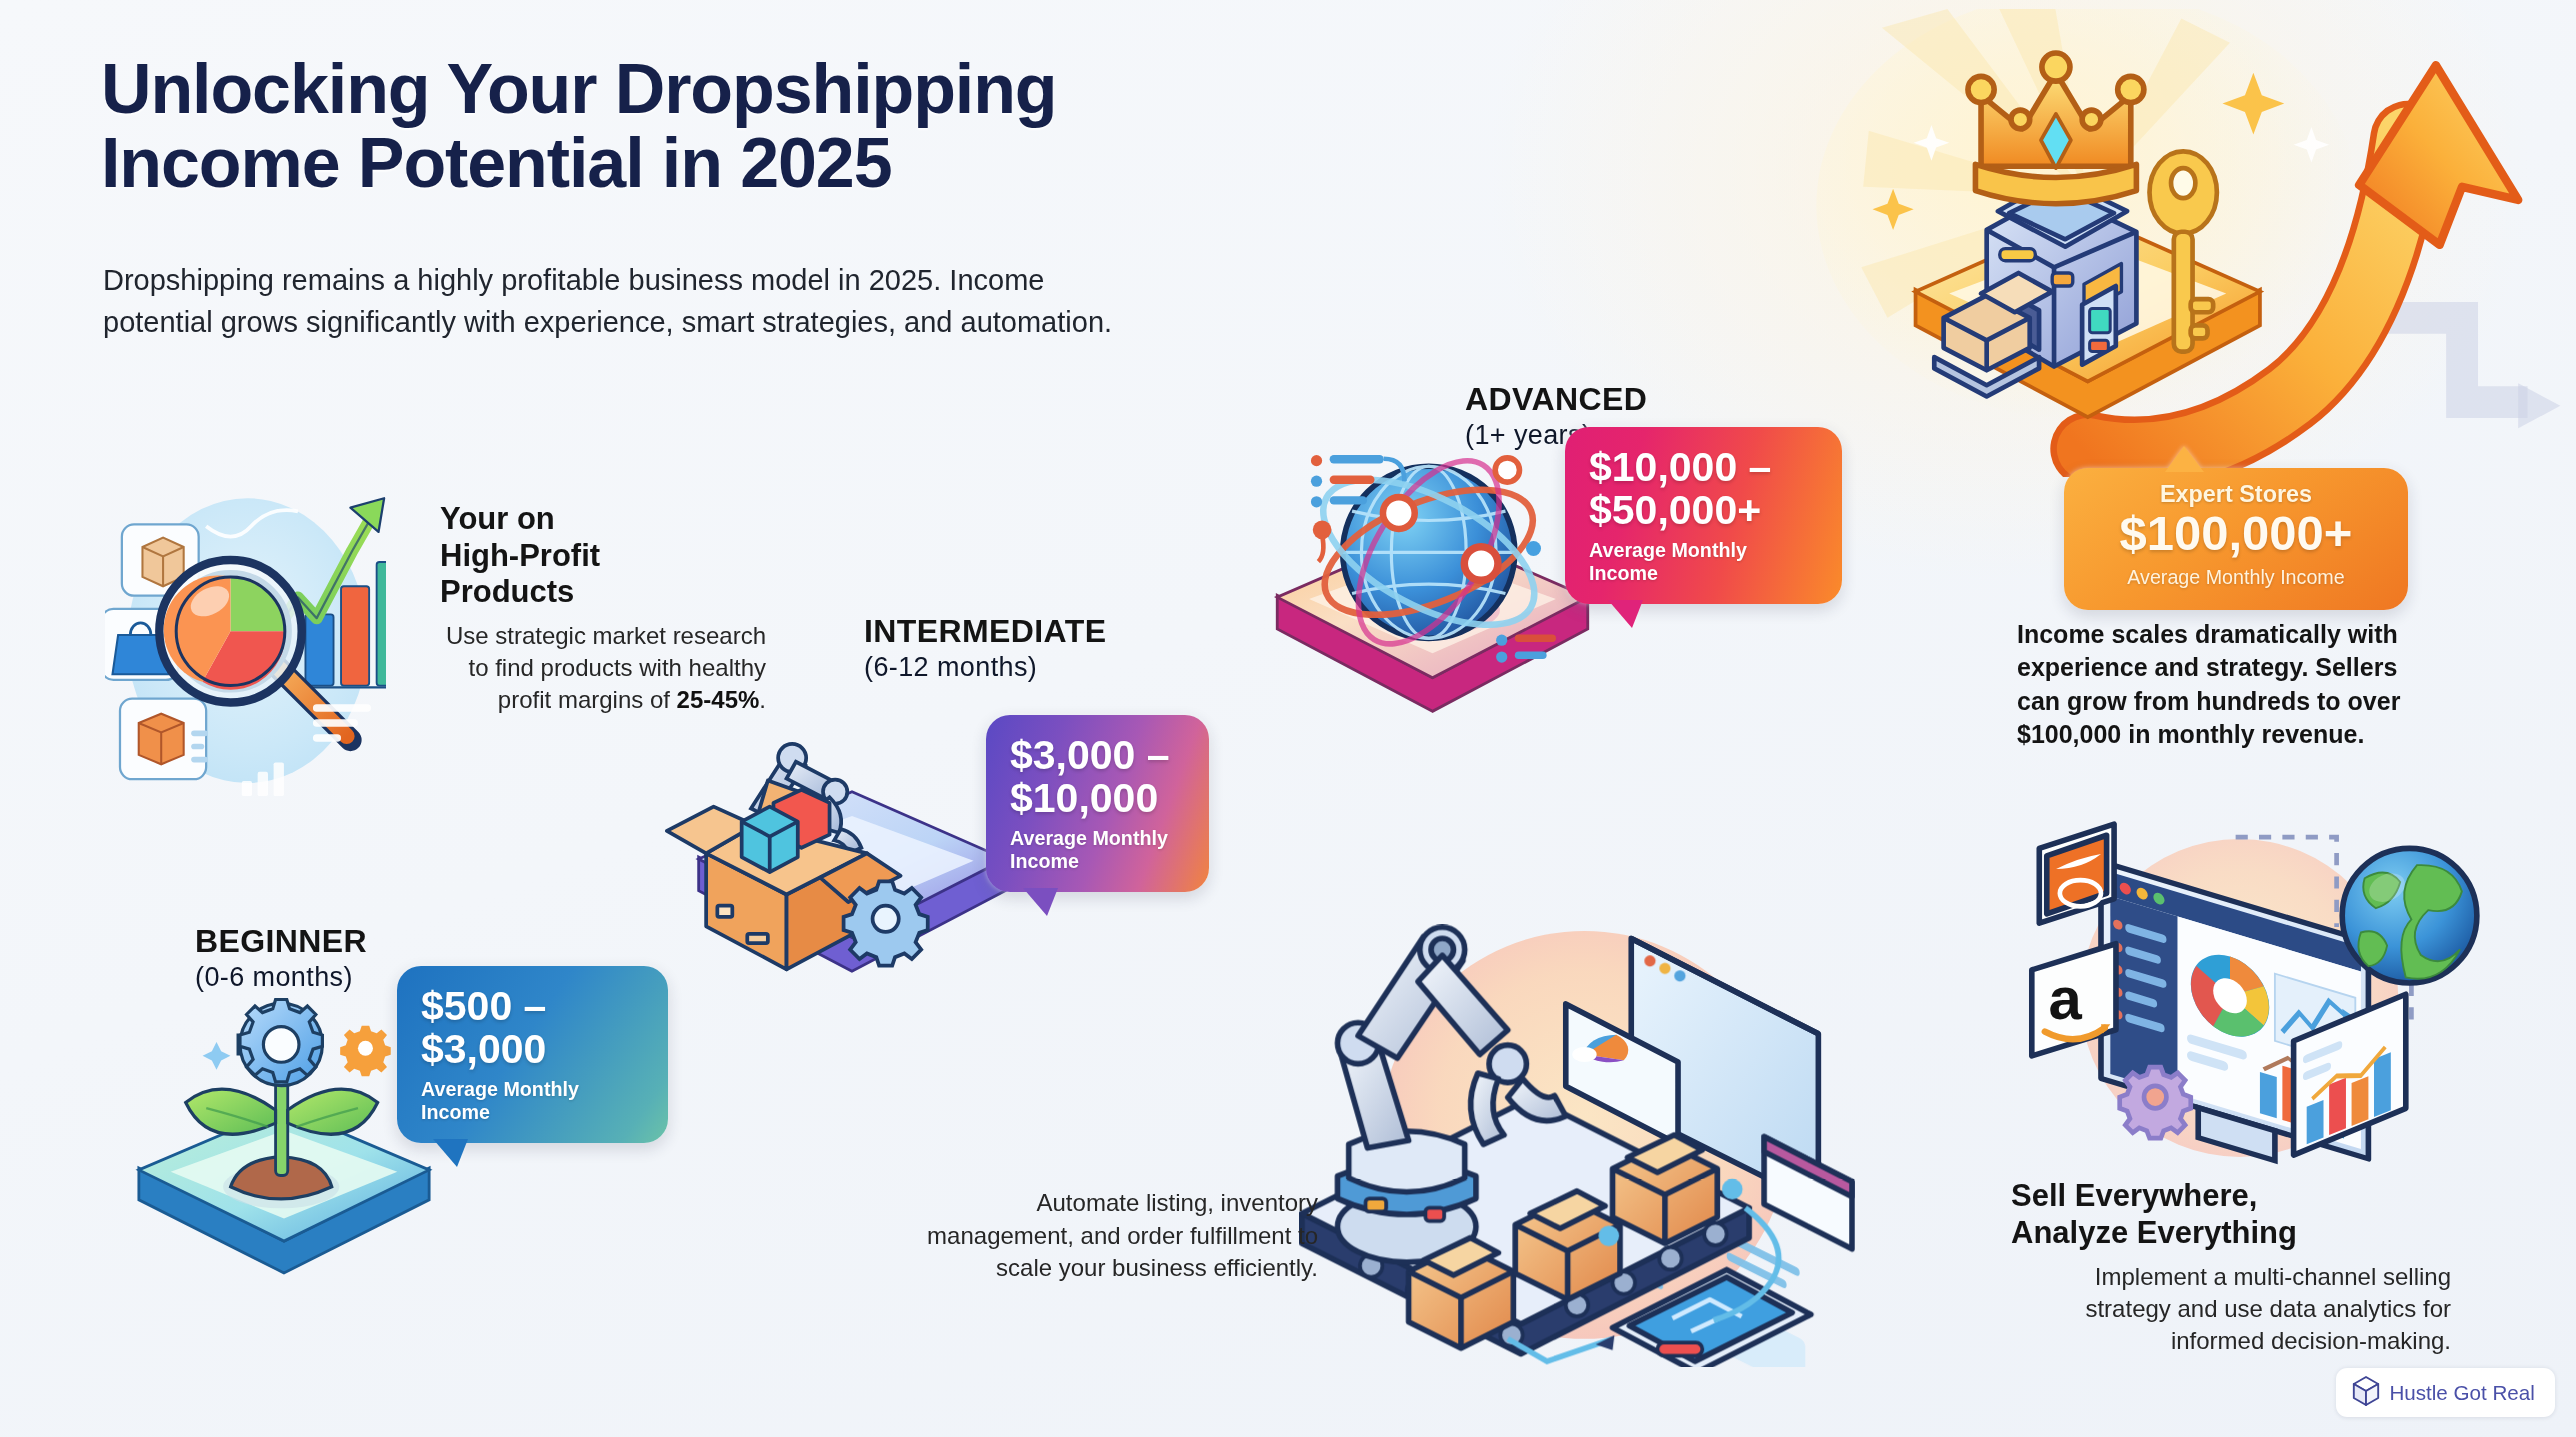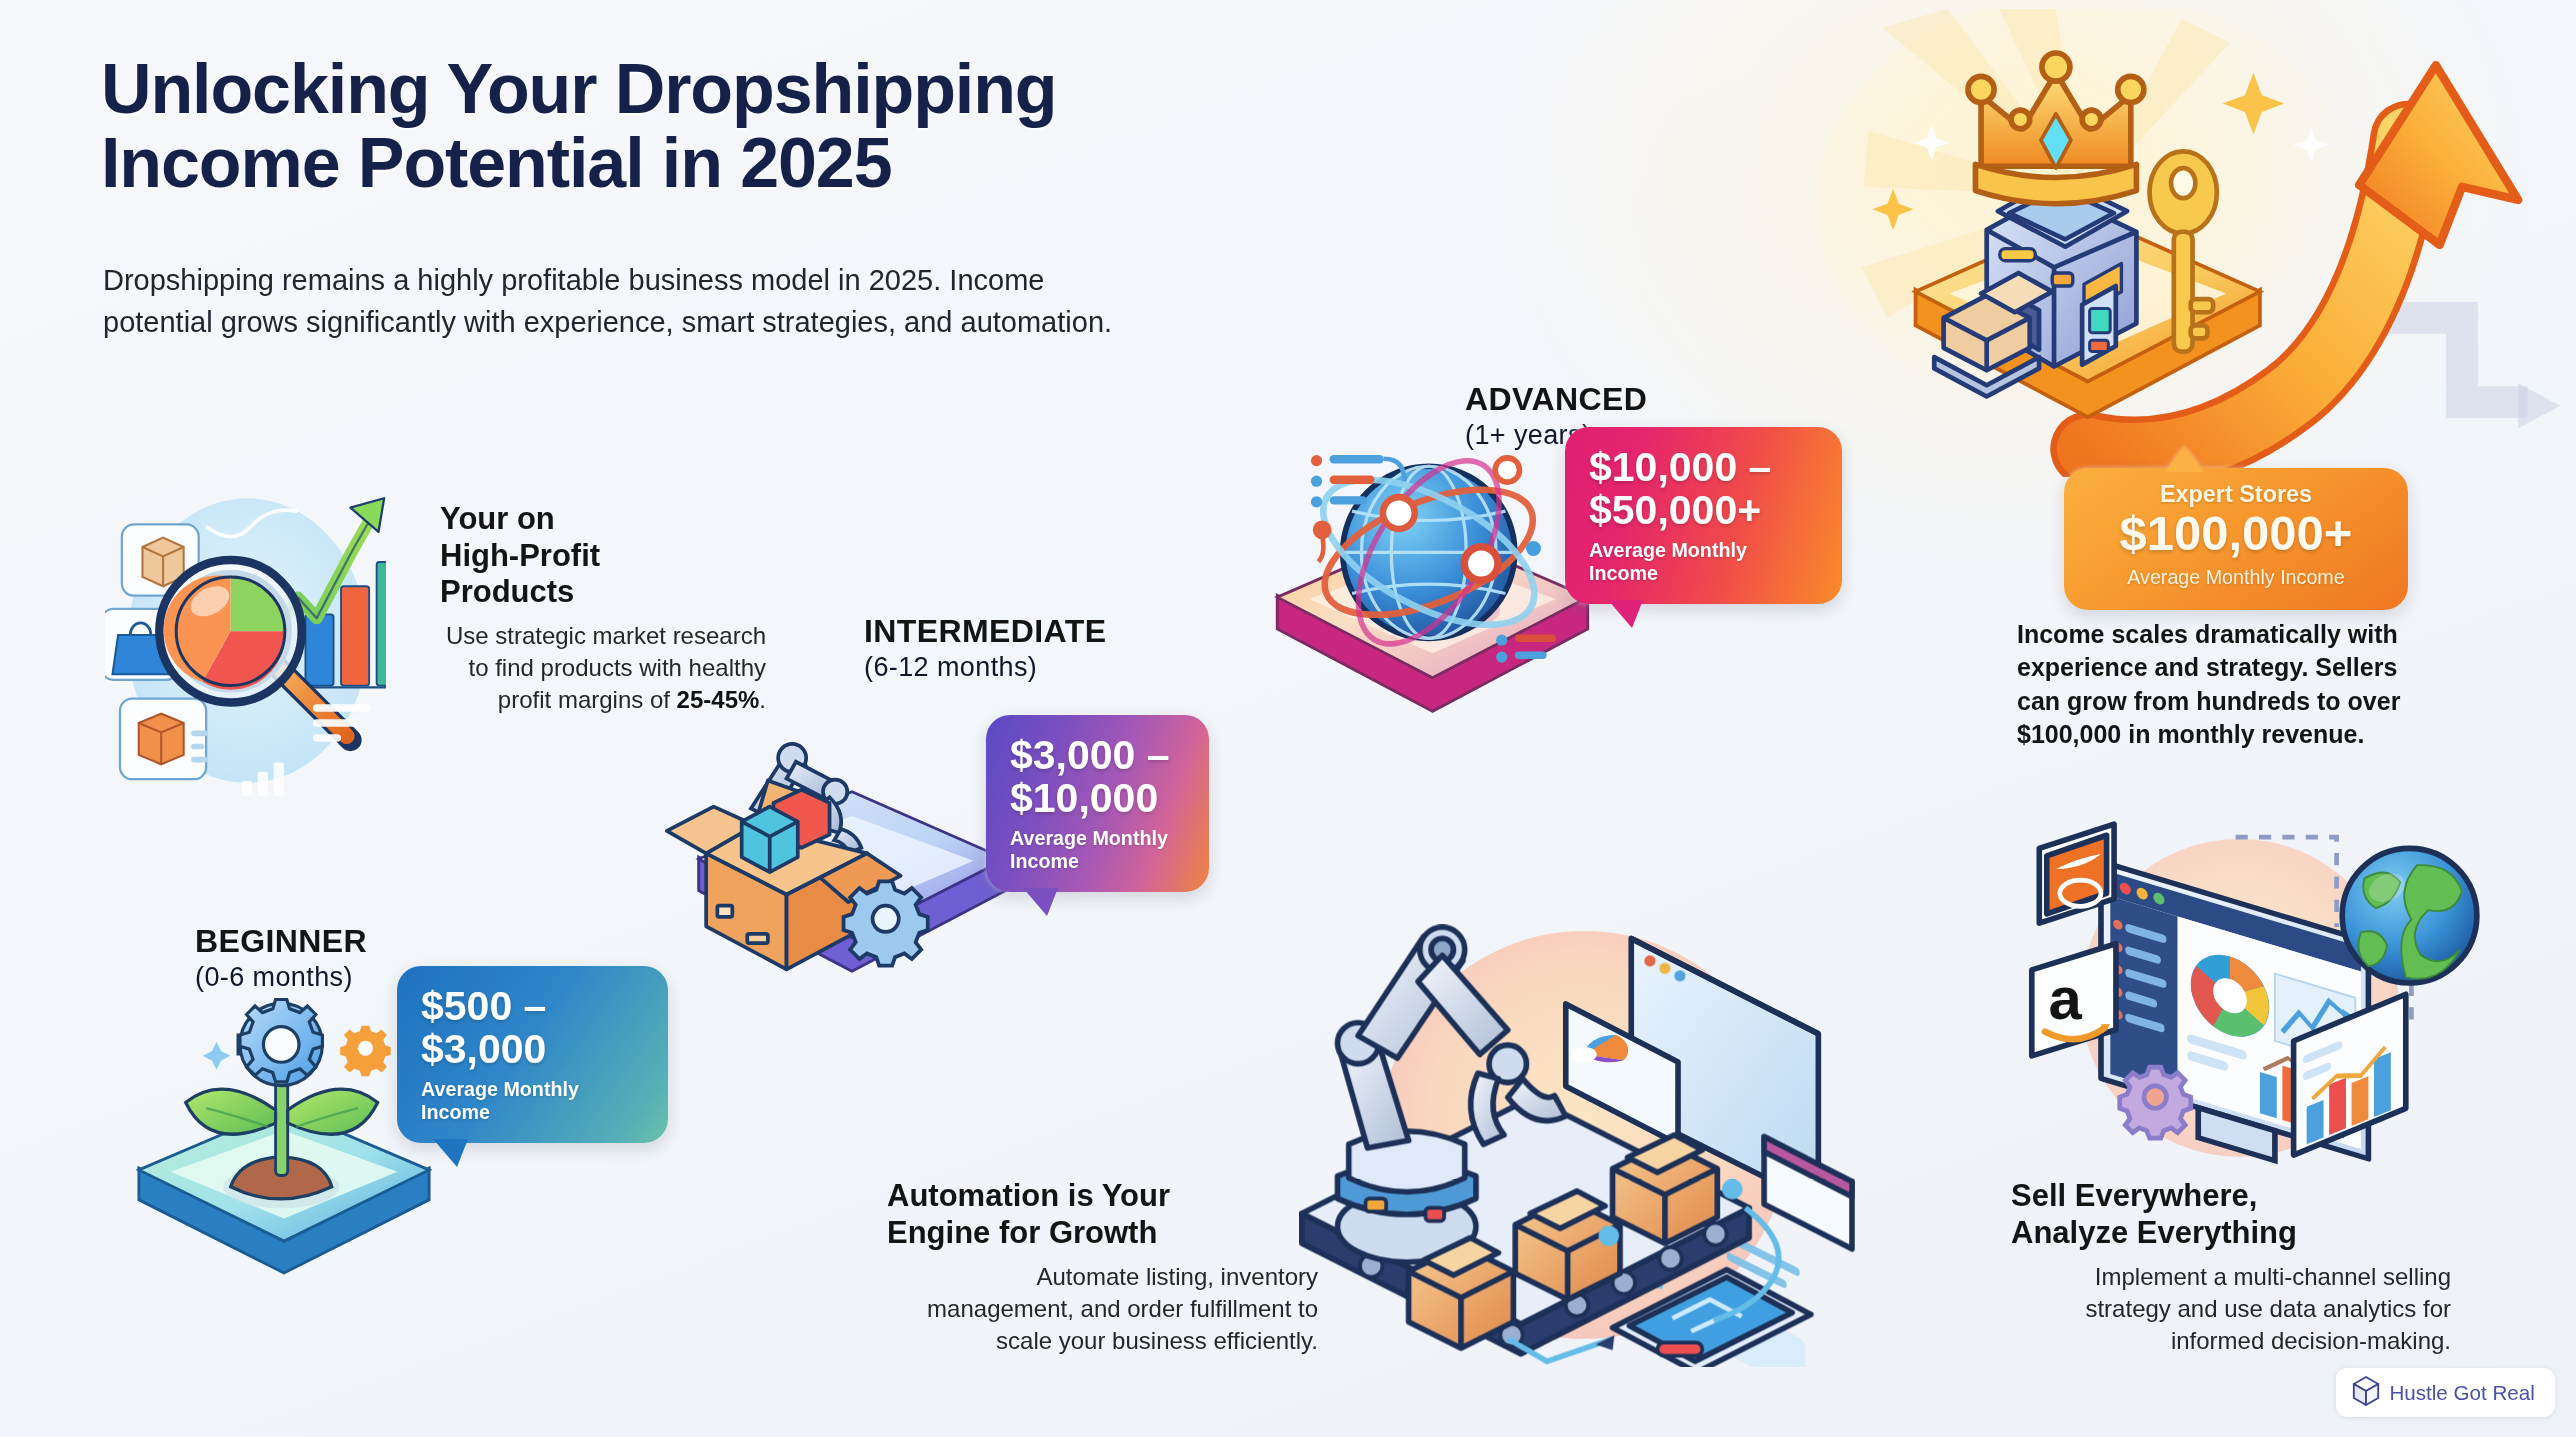--- a/index.html
+++ b/index.html
@@ -620,24 +620,20 @@
       <path d="M236 470 L278 494 L348 470"></path>
       <path d="M490 330 q52 40 28 78 q-18 28 -62 42"></path>
     </g>
     <circle cx="344" cy="360" r="11" fill="#63bde8"></circle>
     <circle cx="476" cy="310" r="11" fill="#63bde8"></circle>
     <path d="M330 476 L350 466 L348 482 Z" fill="#2a3d6d"></path>
   </svg>
 </div>
 
 <div class="abs" style="left:887px; top:1178px; width:431px;">
-  <div class="feat-title">
-    <div>Automation is Your</div>
-    <div>Engine for Growth</div>
-  </div>
   <div class="feat-body">Automate listing, inventory management, and order fulfillment to scale your business efficiently.</div>
 </div>
 
 <div class="abs" style="left:1994px; top:796px; width:487px; height:374px;">
   <svg viewBox="0 0 520 400" width="487" height="374">
     <defs>
       <radialGradient id="warmblob2" cx="50%" cy="46%" r="58%">
         <stop offset="0%" stop-color="#fde7c0"></stop>
           <stop offset="62%" stop-color="#fbd6b8"></stop>
         <stop offset="100%" stop-color="#f8c2b6"></stop>

